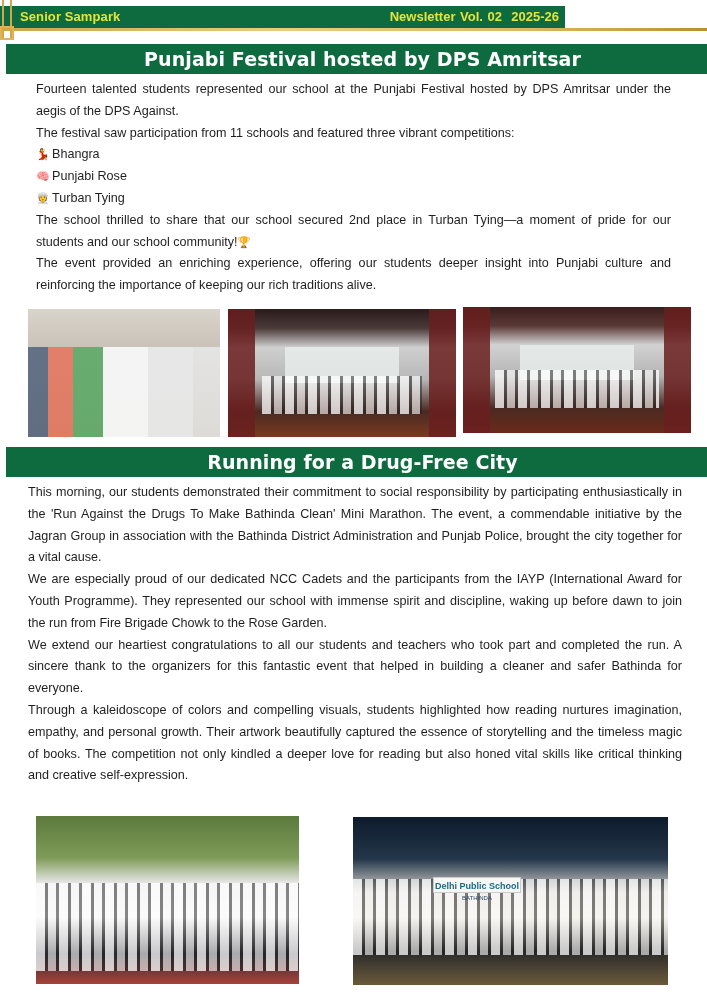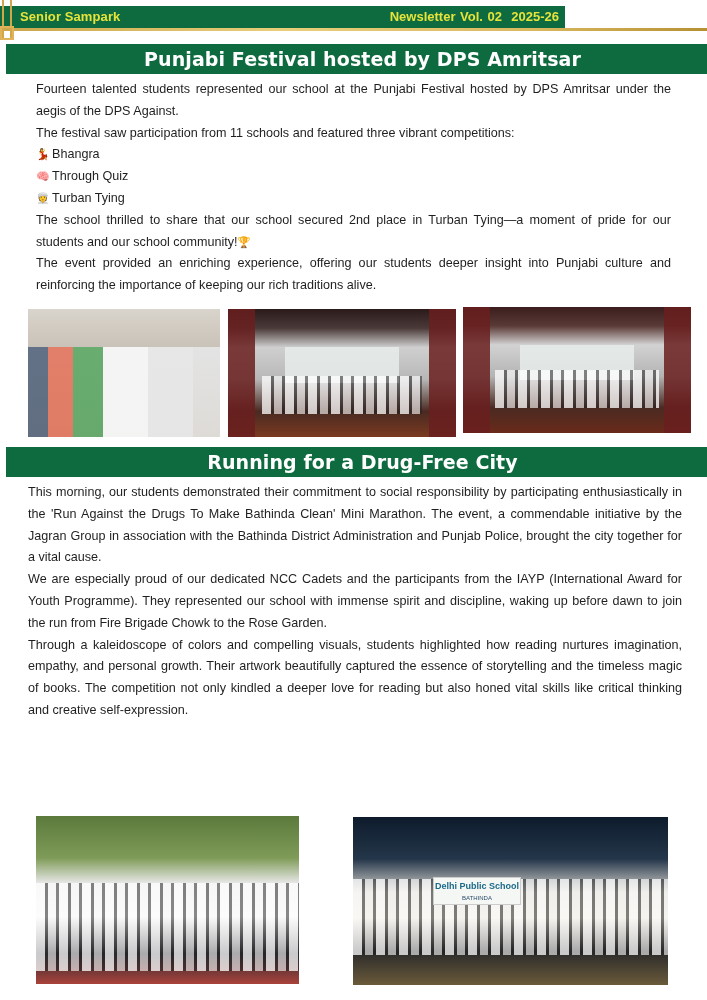--- a/index.html
+++ b/index.html
@@ -72,21 +72,21 @@
         background: linear-gradient(180deg, #3a1d1d 0%, #5a3a36 15%, #d2d2d2 30%, #b4b4b4 55%, #4a2a22 80%, #6a2a1a 100%); }
   .p4 { left: 36px; top: 816px; width: 263px; height: 168px;
         background: linear-gradient(180deg, #5b7a3c 0%, #7f9b58 25%, #e8e8e8 40%, #f3f3f3 60%, #2b2b33 82%, #a9423a 100%); }
   .p5 { left: 353px; top: 817px; width: 315px; height: 168px;
         background: linear-gradient(180deg, #0d1b2c 0%, #24364a 25%, #d9d6cf 45%, #e7e2d6 60%, #2a2a2a 80%, #6a5a3a 100%); }
 
   
   .crowd { position: absolute; left: 0; right: 0; bottom: 10%; height: 45%;
     background: repeating-linear-gradient(90deg, rgba(255,255,255,0.75) 0 9px, rgba(40,40,40,0.55) 9px 12px, rgba(255,255,255,0.6) 12px 20px, rgba(30,30,30,0.5) 20px 23px); }
   .banner {
-    position: absolute; left: 80px; top: 60px; width: 88px; height: 28px;
+    position: absolute; left: 80px; top: 60px; width: 88px; height: 16px;
     background: #f4f7f4; border: 1px solid #ccc; text-align: center;
     font-family: "Liberation Sans", sans-serif; font-size: 9px; color: #1c6a8a; font-weight: bold;
     line-height: 12px; padding-top: 2px;
   }
   .banner .sub { font-size: 6px; font-weight: normal; color: #2a4a6a; display: block; }
   .stage-screen { position: absolute; left: 25%; top: 30%; width: 50%; height: 28%; background: #e8ecea; opacity: 0.85; }
   .curtain-l { position: absolute; left: 0; top: 0; width: 12%; height: 100%; background: #6a1e1e; opacity: 0.85; }
   .curtain-r { position: absolute; right: 0; top: 0; width: 12%; height: 100%; background: #6a1e1e; opacity: 0.85; }
 </style>
 </head>
@@ -104,21 +104,21 @@
 
 <div class="para-block block1">
   <p class="para">Fourteen talented students represented our school at the Punjabi Festival hosted by DPS Amritsar under the aegis of the DPS Against.</p>
   <p class="para">The festival saw participation from 11 schools and featured three vibrant competitions:</p>
   <div class="list-item">
     <span class="emoji">💃</span>
     <span>Bhangra</span>
   </div>
   <div class="list-item">
     <span class="emoji">🧠</span>
-    <span>Through Quiz</span>
+    <span>Punjabi Rose</span>
   </div>
   <div class="list-item">
     <span class="emoji">👳</span>
     <span>Turban Tying</span>
   </div>
   <p class="para"><span>The school thrilled to share that our school secured 2nd place in Turban Tying—a moment of pride for our students and our school community!</span><span style="font-size:11px;">🏆</span></p>
   <p class="para">The event provided an enriching experience, offering our students deeper insight into Punjabi culture and reinforcing the importance of keeping our rich traditions alive.</p>
 </div>
 
 <div class="photo p1">
@@ -135,20 +135,21 @@
     <div class="curtain-r"></div>
   <div class="stage-screen"></div>
   <div class="crowd" style="left:14%;right:14%;bottom:20%;height:30%;"></div>
 </div>
 
 <div class="section-bar s2">Running for a Drug-Free City</div>
 
 <div class="para-block block2">
   <p class="para">This morning, our students demonstrated their commitment to social responsibility by participating enthusiastically in the 'Run Against the Drugs To Make Bathinda Clean' Mini Marathon. The event, a commendable initiative by the Jagran Group in association with the Bathinda District Administration and Punjab Police, brought the city together for a vital cause.</p>
   <p class="para">We are especially proud of our dedicated NCC Cadets and the participants from the IAYP (International Award for Youth Programme). They represented our school with immense spirit and discipline, waking up before dawn to join the run from Fire Brigade Chowk to the Rose Garden.</p>
+  <p class="para">We extend our heartiest congratulations to all our students and teachers who took part and completed the run. A sincere thank to the organizers for this fantastic event that helped in building a cleaner and safer Bathinda for everyone.</p>
   <p class="para">Through a kaleidoscope of colors and compelling visuals, students highlighted how reading nurtures imagination, empathy, and personal growth. Their artwork beautifully captured the essence of storytelling and the timeless magic of books. The competition not only kindled a deeper love for reading but also honed vital skills like critical thinking and creative self-expression.</p>
 </div>
 
 <div class="photo p4">
   <div class="crowd" style="bottom:8%;height:52%;"></div>
 </div>
 <div class="photo p5">
   <div class="crowd" style="bottom:18%;height:45%;"></div>
   <div class="banner">
     <span>Delhi Public School</span>

